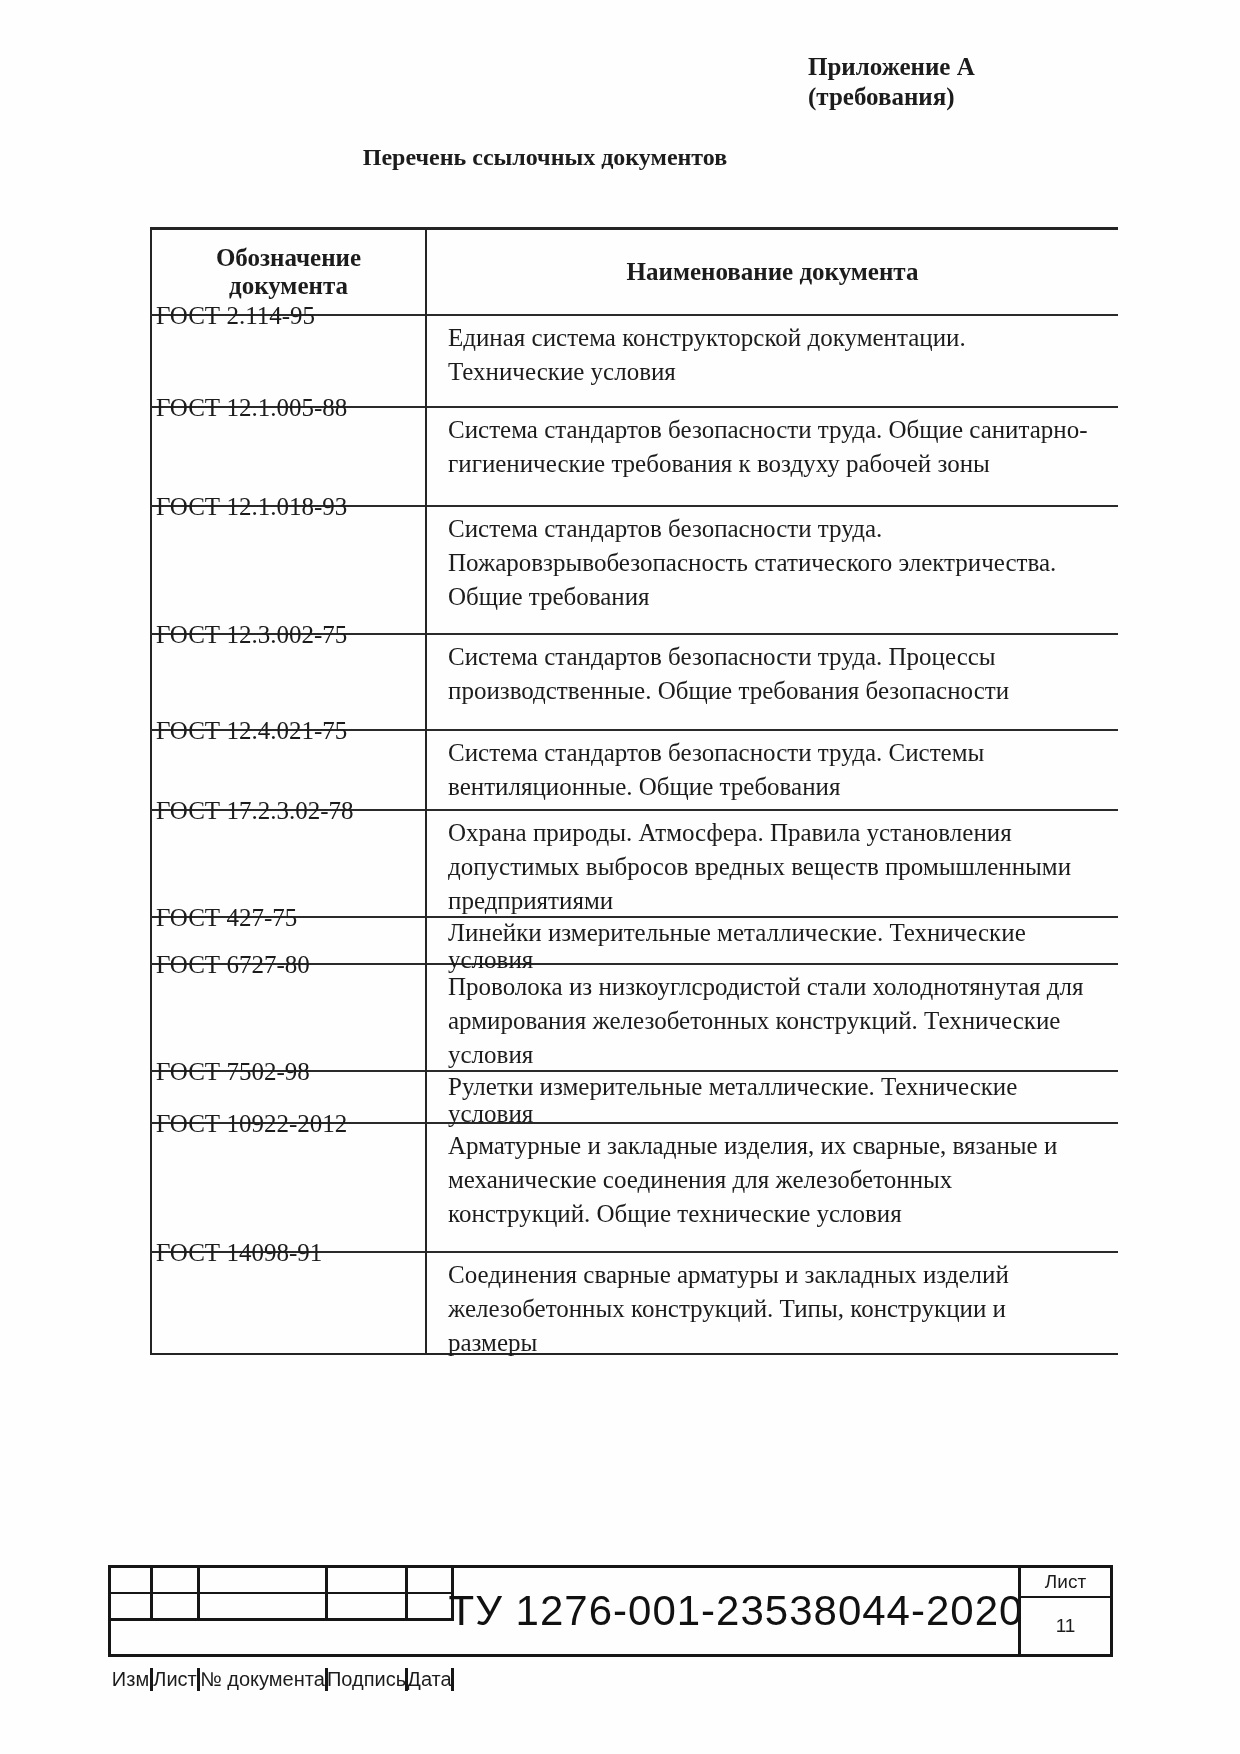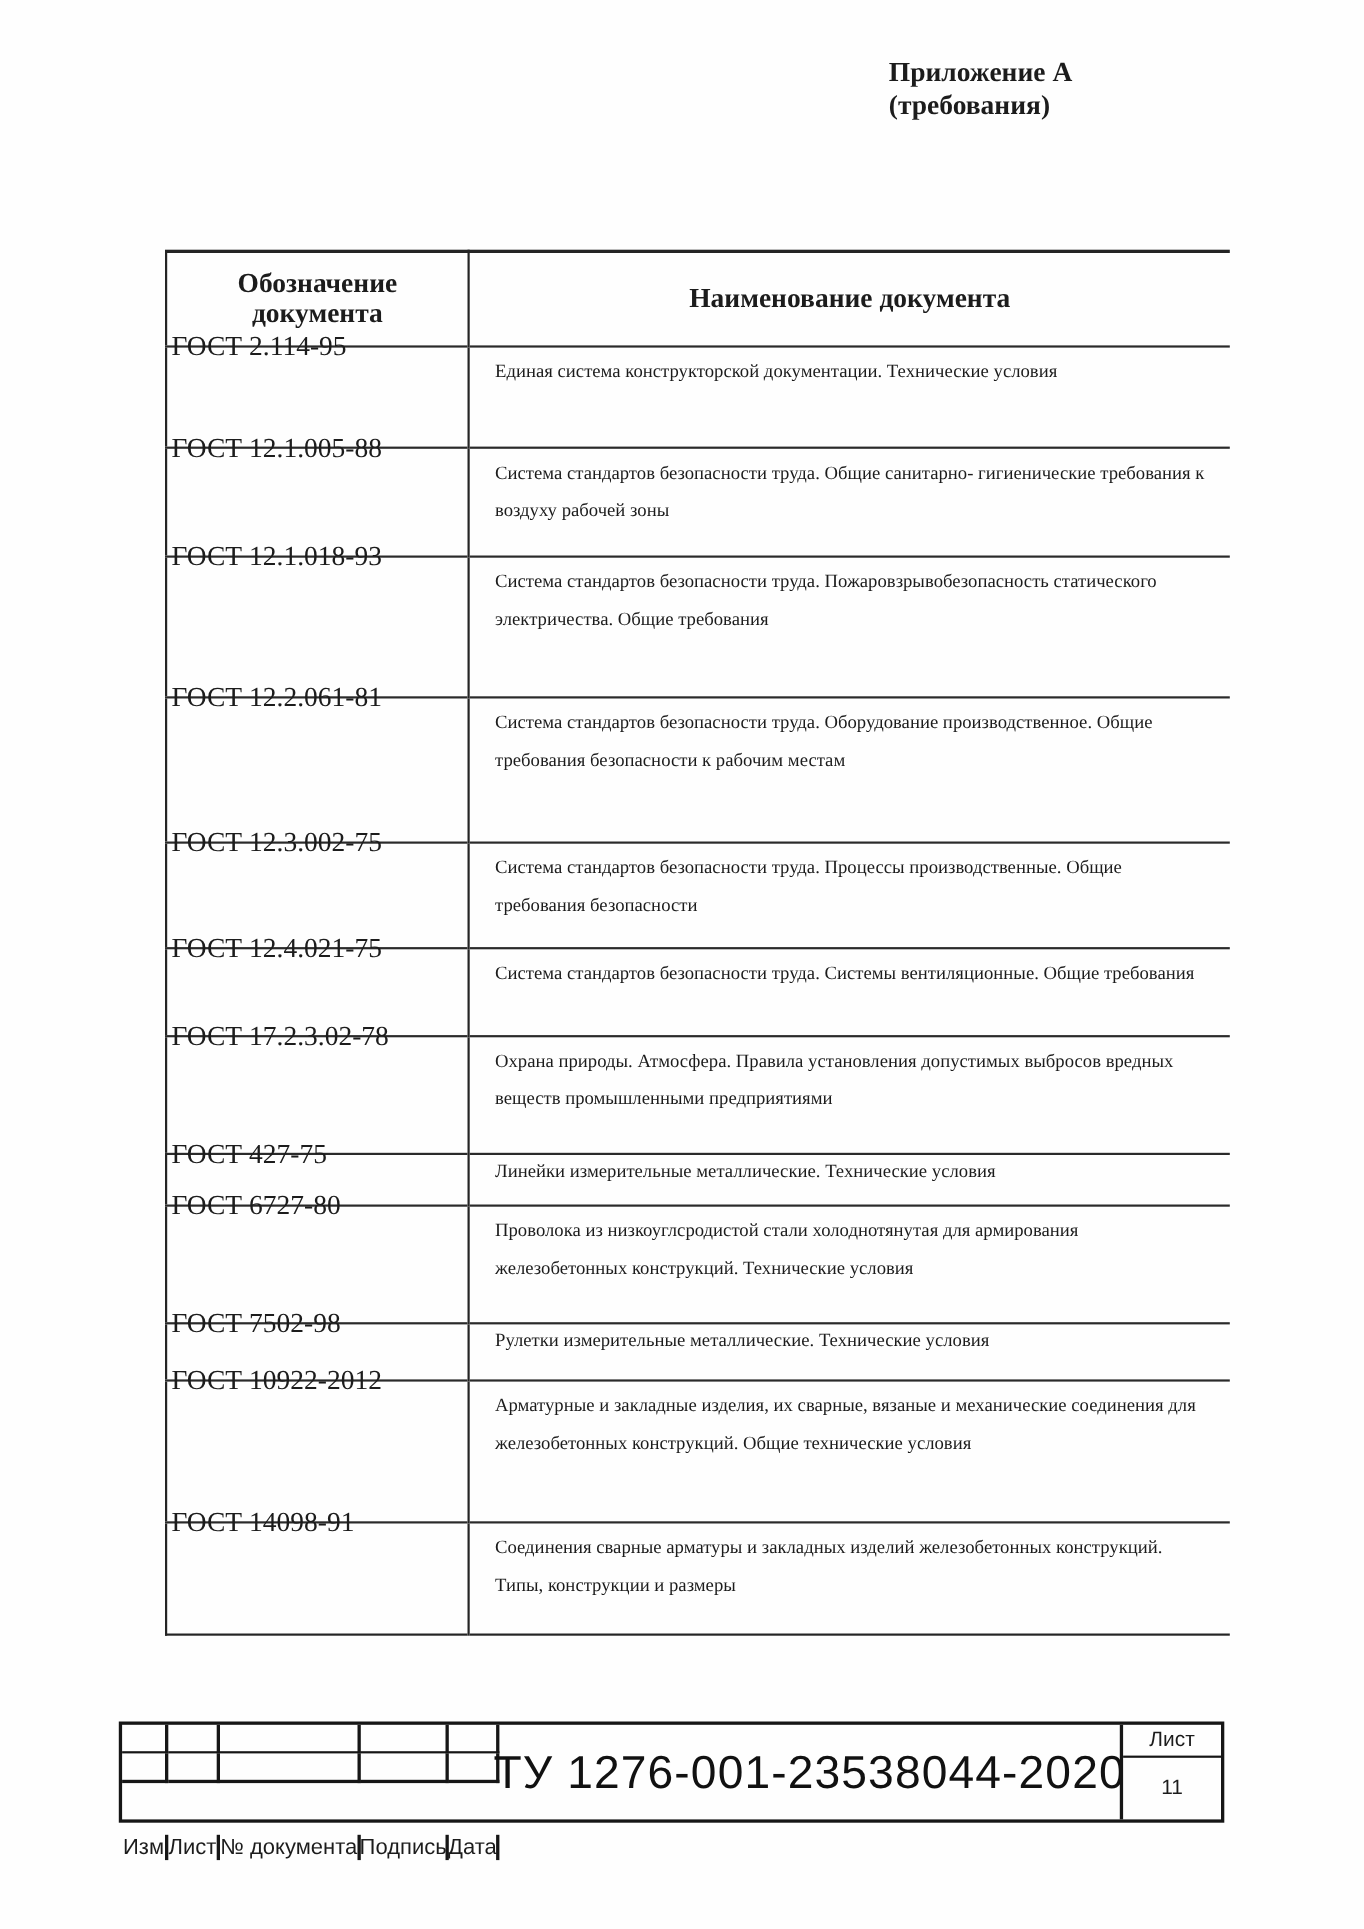--- a/index.html
+++ b/index.html
@@ -70,24 +70,23 @@
   .desig {
     position: absolute;
     top: -14px;
     left: 4px;
     font-size: 25px;
     white-space: nowrap;
     background: transparent;
   }
   .name-text {
     display: block;
-    padding: 5px 22px 0 7px;
-    font-size: 17px;
+    padding: 5px 22px 0 21px;
+    font-size: 25px;
     line-height: 34px;
-    margin-left: 16px;
   }
   .tight .name-text { padding-top: 1px; line-height: 27px; }
 
   
   .title-block {
     position: absolute;
     top: 1565px;
     left: 108px;
     width: 1005px;
     height: 92px;
@@ -157,20 +156,21 @@
 </head>
 <body>
 
 <div class="page">
 
   <div class="appendix">
     <div>Приложение А</div>
     <div>(требования)</div>
   </div>
 
+  <div class="doc-title">Перечень ссылочных документов</div>
 
   <table class="ref-table">
     <colgroup>
         <col class="colA">
         <col class="colB">
       </colgroup>
     <thead>
       <tr>
         <th class="c1">Обозначение документа</th>
         <th class="c2">Наименование документа</th>
@@ -208,32 +208,20 @@
             </div>
           </td>
           <td class="c2">
             <div class="cellbox" style="height: 126px;">
               <span class="name-text">Система стандартов безопасности труда. Пожаровзрывобезопасность статического электричества. Общие требования</span>
             </div>
           </td>
         </tr>
         <tr>
           <td class="c1">
-            <div class="cellbox" style="height: 130px;">
-              <span class="desig">ГОСТ 12.2.061-81</span>
-            </div>
-          </td>
-          <td class="c2">
-            <div class="cellbox" style="height: 130px;">
-              <span class="name-text">Система стандартов безопасности труда. Оборудование производственное. Общие требования безопасности к рабочим местам</span>
-            </div>
-          </td>
-        </tr>
-        <tr>
-          <td class="c1">
             <div class="cellbox" style="height: 94px;">
               <span class="desig">ГОСТ 12.3.002-75</span>
             </div>
           </td>
           <td class="c2">
             <div class="cellbox" style="height: 84px;">
               <span class="name-text">Система стандартов безопасности труда. Процессы производственные. Общие требования безопасности</span>
             </div>
           </td>
         </tr>

